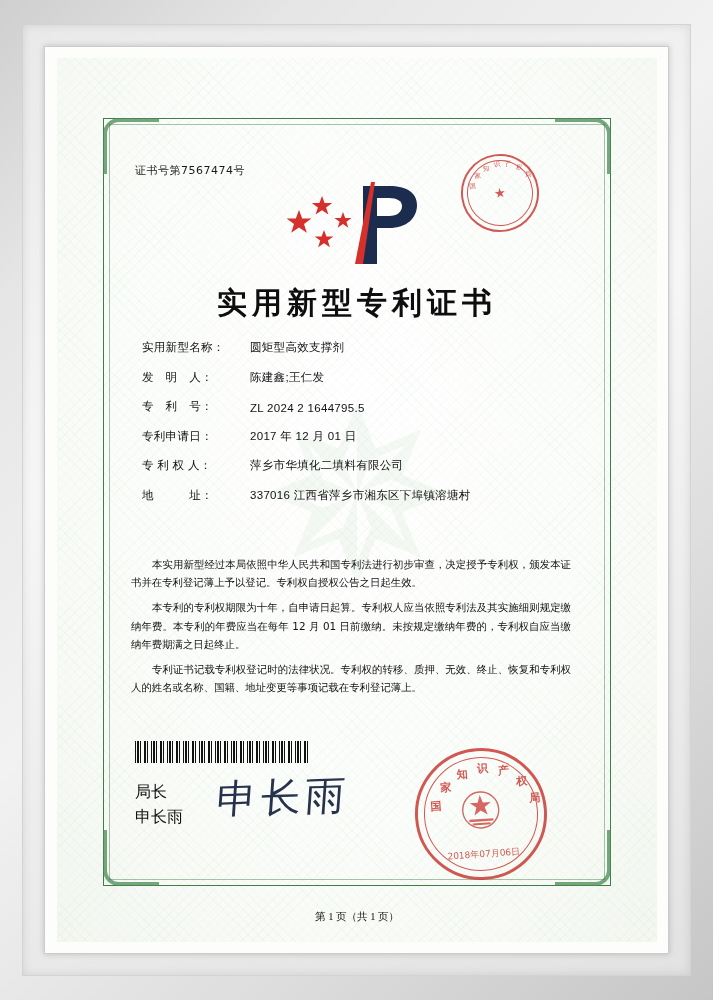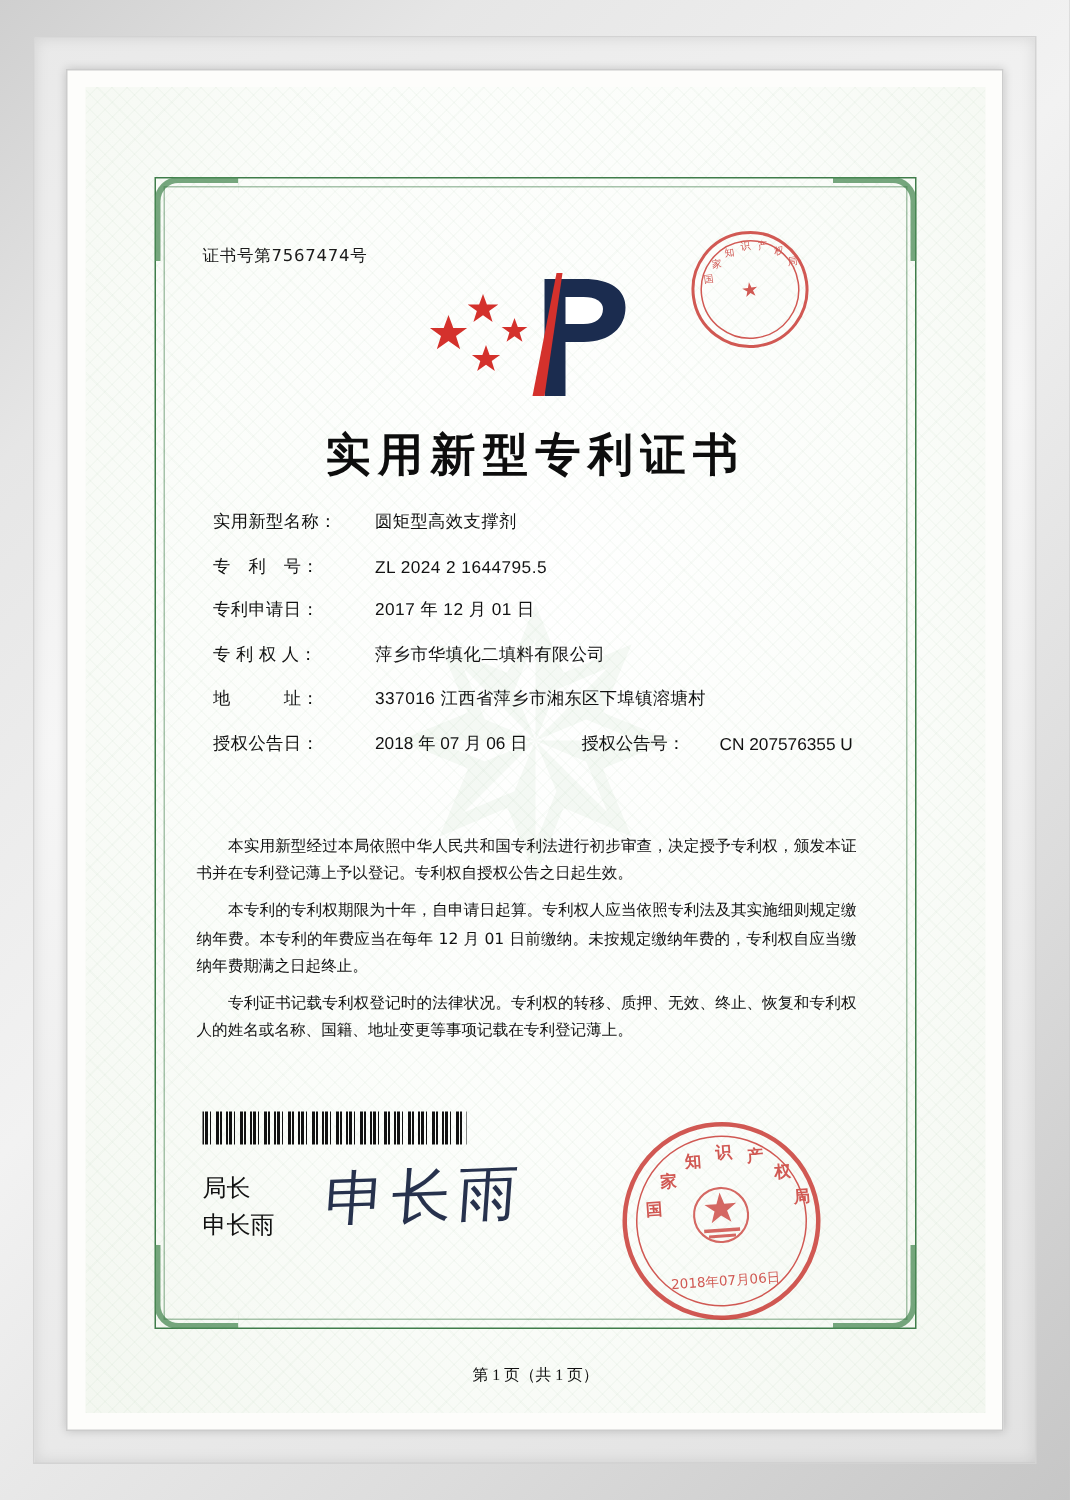--- a/index.html
+++ b/index.html
@@ -333,41 +333,38 @@
     </div>
 
     <div id="title">实用新型专利证书</div>
 
     <div id="fields">
       <div class="field-row">
         <div class="field-label">实用新型名称：</div>
         <div class="field-value">圆矩型高效支撑剂</div>
       </div>
       <div class="field-row">
+        <div class="field-label">发　明　人：</div>
+        <div class="field-value">陈建鑫;王仁发</div>
+      </div>
+      <div class="field-row">
         <div class="field-label">专　利　号：</div>
         <div class="field-value">ZL 2024 2 1644795.5</div>
       </div>
       <div class="field-row">
         <div class="field-label">专利申请日：</div>
         <div class="field-value">2017 年 12 月 01 日</div>
       </div>
       <div class="field-row">
         <div class="field-label">专 利 权 人：</div>
         <div class="field-value">萍乡市华填化二填料有限公司</div>
       </div>
       <div class="field-row">
         <div class="field-label">地　　　址：</div>
         <div class="field-value">337016 江西省萍乡市湘东区下埠镇溶塘村</div>
-      </div>
-      <div class="field-row two-col">
-        <div class="field-label">授权公告日：</div>
-        <div class="value2">2018 年 07 月 06 日</div>
-        <div class="spacer-gap"></div>
-        <div class="label2">授权公告号：</div>
-        <div class="value2">CN 207576355 U</div>
       </div>
     </div>
 
     <div id="body-text">
       <p>本实用新型经过本局依照中华人民共和国专利法进行初步审查，决定授予专利权，颁发本证书并在专利登记薄上予以登记。专利权自授权公告之日起生效。</p>
       <p>本专利的专利权期限为十年，自申请日起算。专利权人应当依照专利法及其实施细则规定缴纳年费。本专利的年费应当在每年 12 月 01 日前缴纳。未按规定缴纳年费的，专利权自应当缴纳年费期满之日起终止。</p>
       <p>专利证书记载专利权登记时的法律状况。专利权的转移、质押、无效、终止、恢复和专利权人的姓名或名称、国籍、地址变更等事项记载在专利登记薄上。</p>
     </div>
 
     <div id="barcode"></div>

